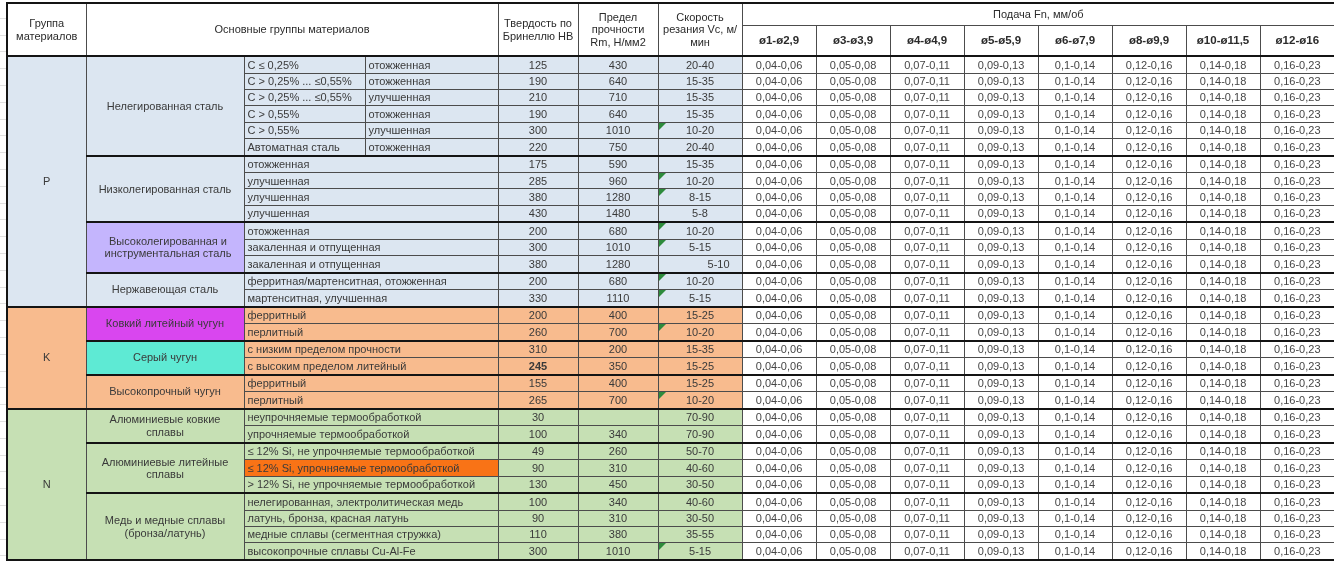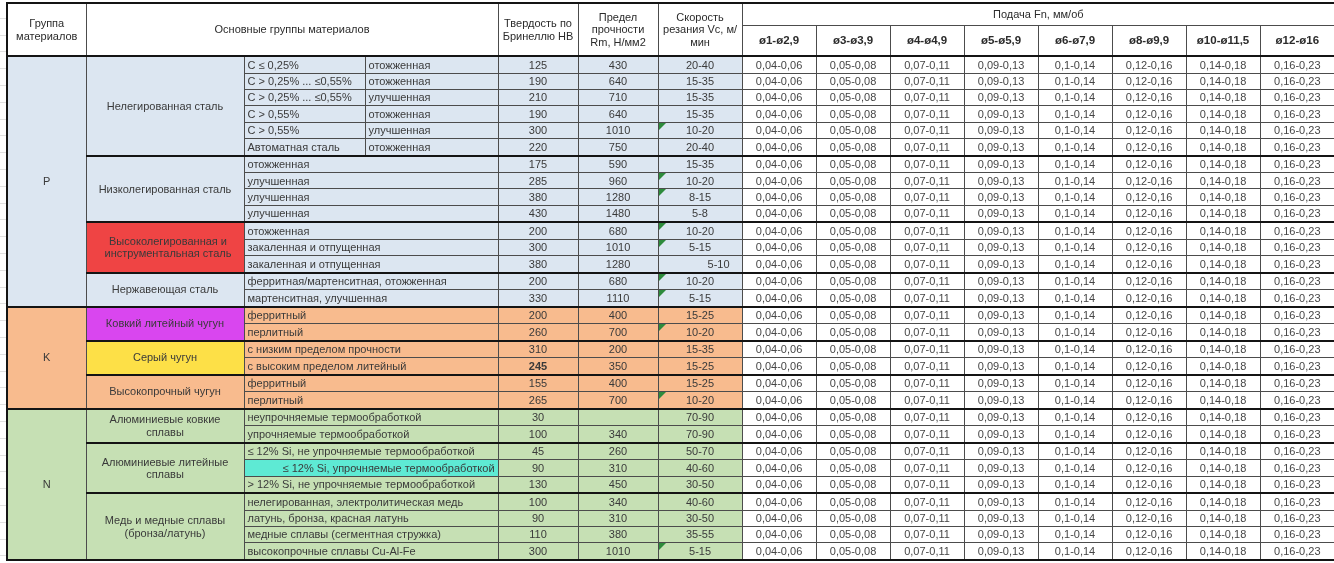--- a/index.html
+++ b/index.html
@@ -239,21 +239,21 @@
           <td class="feed">0,04-0,06</td>
           <td class="feed">0,05-0,08</td>
           <td class="feed">0,07-0,11</td>
           <td class="feed">0,09-0,13</td>
           <td class="feed">0,1-0,14</td>
           <td class="feed">0,12-0,16</td>
           <td class="feed">0,14-0,18</td>
           <td class="feed">0,16-0,23</td>
         </tr>
         <tr class="family-start">
-          <td rowspan="3" style="background: #ef4444; padding-left: 9px;">Высоколегированная и инструментальная сталь</td>
+          <td rowspan="3" style="background: #c4b5fd; padding-left: 9px;">Высоколегированная и инструментальная сталь</td>
           <td class="left" colspan="2" style="background: rgb(220, 230, 241);">отожженная</td>
           <td style="background: rgb(220, 230, 241);">200</td>
           <td style="background: rgb(220, 230, 241);">680</td>
           <td class="rel" style="background: rgb(220, 230, 241);">10-20<span class="tri"></span></td>
           <td class="feed">0,04-0,06</td>
           <td class="feed">0,05-0,08</td>
           <td class="feed">0,07-0,11</td>
           <td class="feed">0,09-0,13</td>
           <td class="feed">0,1-0,14</td>
           <td class="feed">0,12-0,16</td>
@@ -341,21 +341,21 @@
           <td class="feed">0,04-0,06</td>
           <td class="feed">0,05-0,08</td>
           <td class="feed">0,07-0,11</td>
           <td class="feed">0,09-0,13</td>
           <td class="feed">0,1-0,14</td>
           <td class="feed">0,12-0,16</td>
           <td class="feed">0,14-0,18</td>
           <td class="feed">0,16-0,23</td>
         </tr>
         <tr class="family-start">
-          <td rowspan="2" style="background: #fde047;">Серый чугун</td>
+          <td rowspan="2" style="background: #5eead4;">Серый чугун</td>
           <td class="left" colspan="2" style="background: rgb(248, 187, 142);">с низким пределом прочности</td>
           <td style="background: rgb(248, 187, 142);">310</td>
           <td style="background: rgb(248, 187, 142);">200</td>
           <td class="rel" style="background: rgb(248, 187, 142);">15-35</td>
           <td class="feed">0,04-0,06</td>
           <td class="feed">0,05-0,08</td>
           <td class="feed">0,07-0,11</td>
           <td class="feed">0,09-0,13</td>
           <td class="feed">0,1-0,14</td>
           <td class="feed">0,12-0,16</td>
@@ -431,34 +431,34 @@
           <td class="feed">0,07-0,11</td>
           <td class="feed">0,09-0,13</td>
           <td class="feed">0,1-0,14</td>
           <td class="feed">0,12-0,16</td>
           <td class="feed">0,14-0,18</td>
           <td class="feed">0,16-0,23</td>
         </tr>
         <tr class="family-start">
           <td rowspan="3" style="background: rgb(198, 224, 180);">Алюминиевые литейные сплавы</td>
           <td class="left" colspan="2" style="background: rgb(198, 224, 180);">≤ 12% Si, не упрочняемые термообработкой</td>
-          <td style="background: rgb(198, 224, 180);">45</td>
+          <td style="background: rgb(198, 224, 180);">49</td>
           <td style="background: rgb(198, 224, 180);">260</td>
           <td class="rel" style="background: rgb(198, 224, 180);">50-70</td>
           <td class="feed">0,04-0,06</td>
           <td class="feed">0,05-0,08</td>
           <td class="feed">0,07-0,11</td>
           <td class="feed">0,09-0,13</td>
           <td class="feed">0,1-0,14</td>
           <td class="feed">0,12-0,16</td>
           <td class="feed">0,14-0,18</td>
           <td class="feed">0,16-0,23</td>
         </tr>
         <tr>
-          <td class="left" colspan="2" style="background: #5eead4; text-align: right;">≤ 12% Si, упрочняемые термообработкой</td>
+          <td class="left" colspan="2" style="background: #f97316;">≤ 12% Si, упрочняемые термообработкой</td>
           <td style="background: rgb(198, 224, 180);">90</td>
           <td style="background: rgb(198, 224, 180);">310</td>
           <td class="rel" style="background: rgb(198, 224, 180);">40-60</td>
           <td class="feed">0,04-0,06</td>
           <td class="feed">0,05-0,08</td>
           <td class="feed">0,07-0,11</td>
           <td class="feed">0,09-0,13</td>
           <td class="feed">0,1-0,14</td>
           <td class="feed">0,12-0,16</td>
           <td class="feed">0,14-0,18</td>

